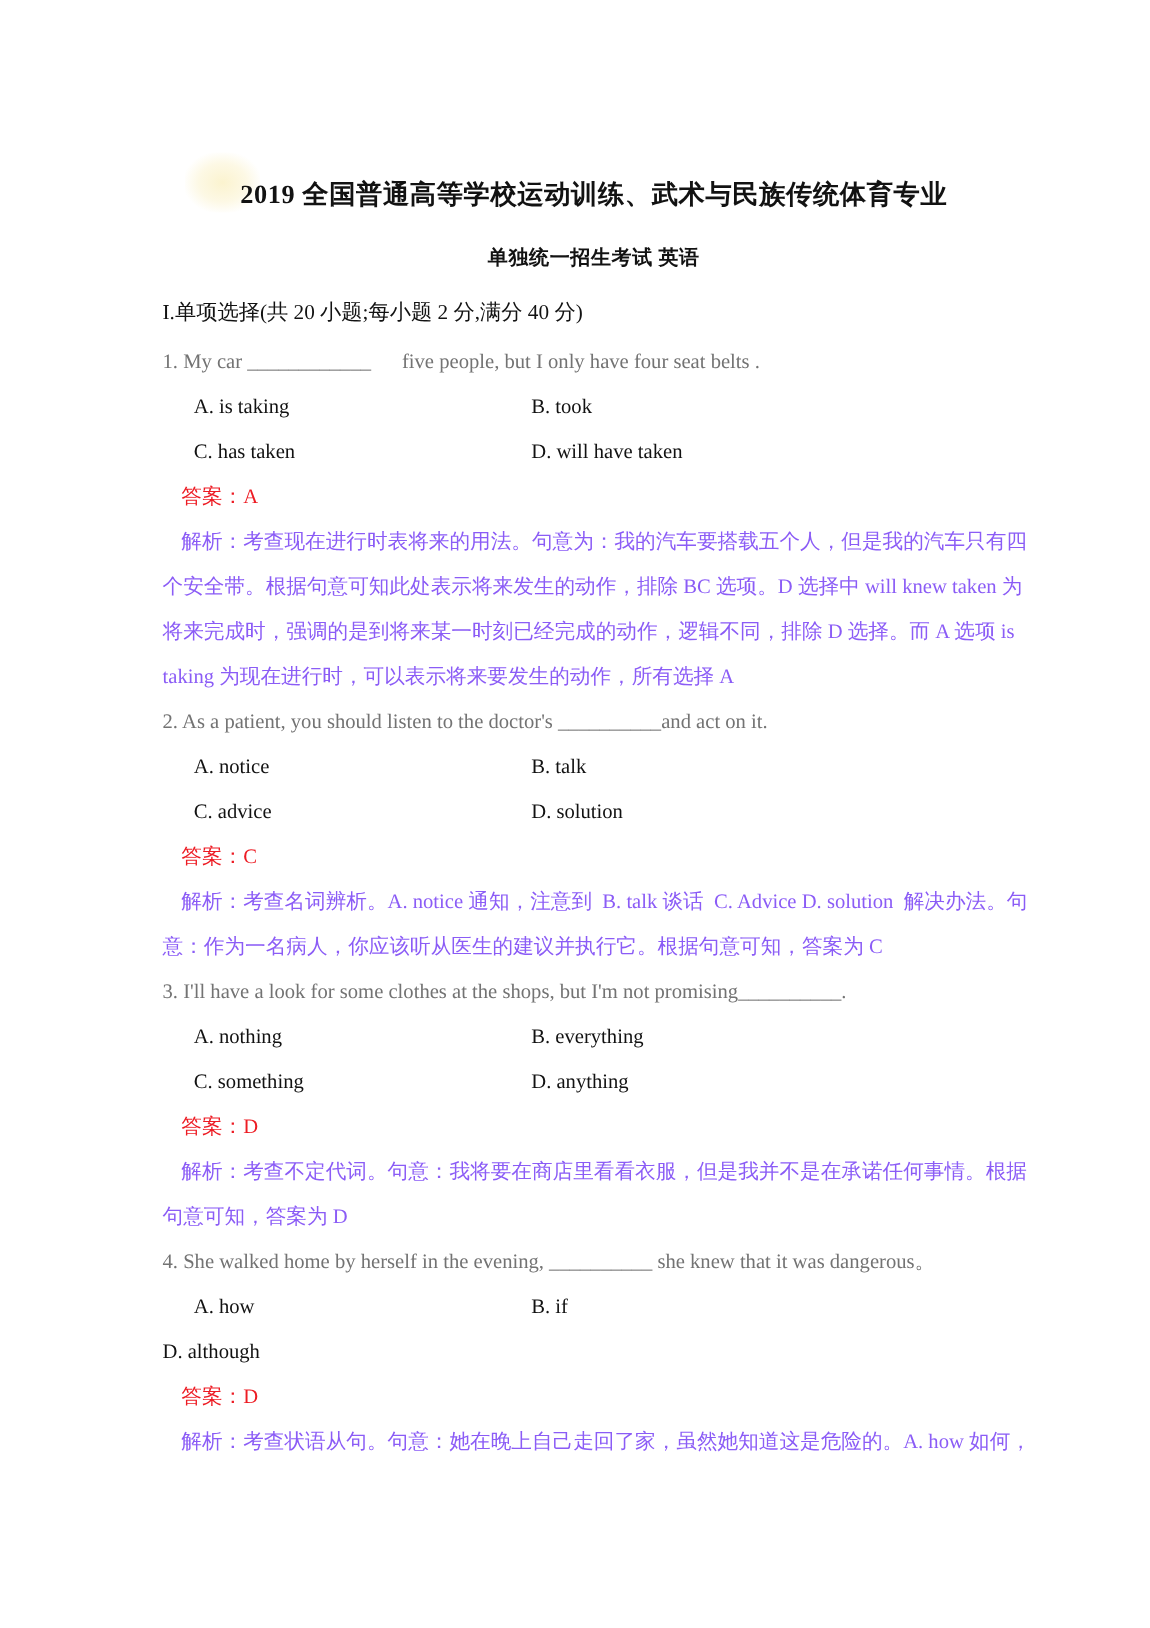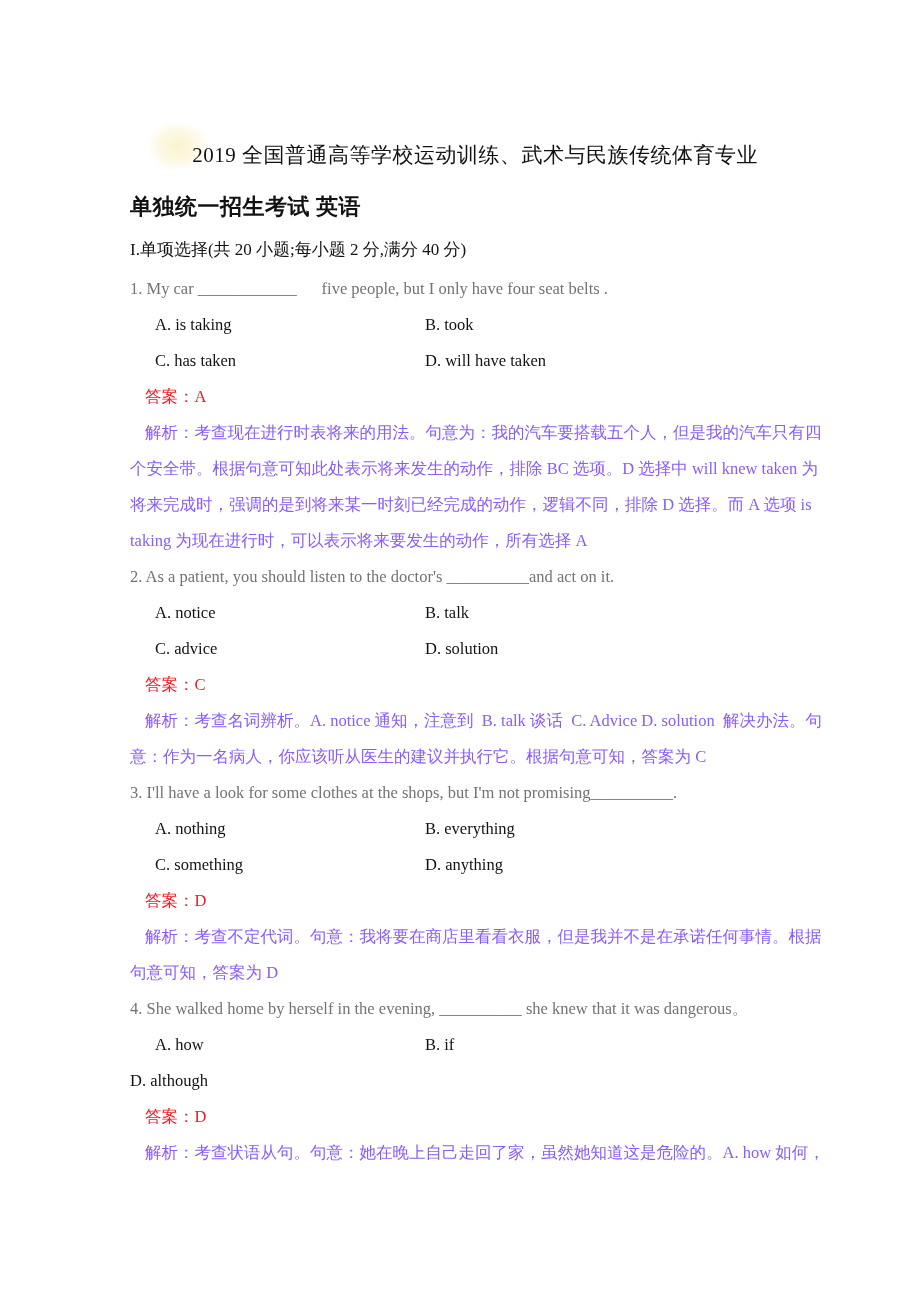--- a/index.html
+++ b/index.html
@@ -30,31 +30,32 @@
     background: radial-gradient(ellipse at center, #fbf3cf 0%, rgba(251,243,207,0.55) 45%, rgba(255,255,255,0) 75%);
     pointer-events: none;
   }
   .content {
     position: relative;
     padding: 0 100px 0 130px;
   }
   .title1 {
     padding-top: 140px;
     font-size: 21px;
-    font-weight: 400;
+    font-weight: 700;
     line-height: 30px;
     text-align: center;
     white-space: pre;
     letter-spacing: 0.5px;
   }
   .title2 {
     margin-top: 22px;
-    font-size: 22px;
+    font-size: 16px;
     font-weight: 700;
     line-height: 30px;
+    text-align: center;
     white-space: pre;
     letter-spacing: 0.5px;
   }
   .section-heading {
     margin-top: 13px;
     font-size: 17px;
     line-height: 30px;
     white-space: pre;
   }
   .body-lines {

